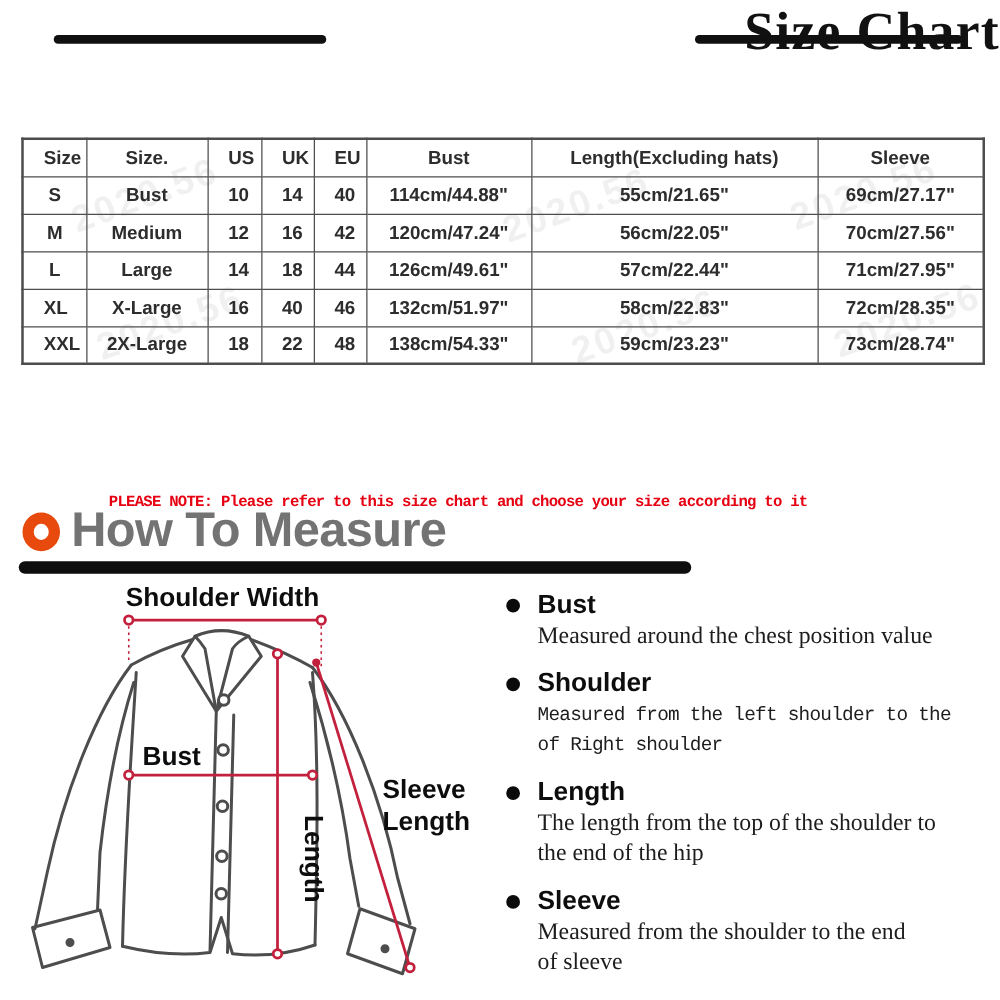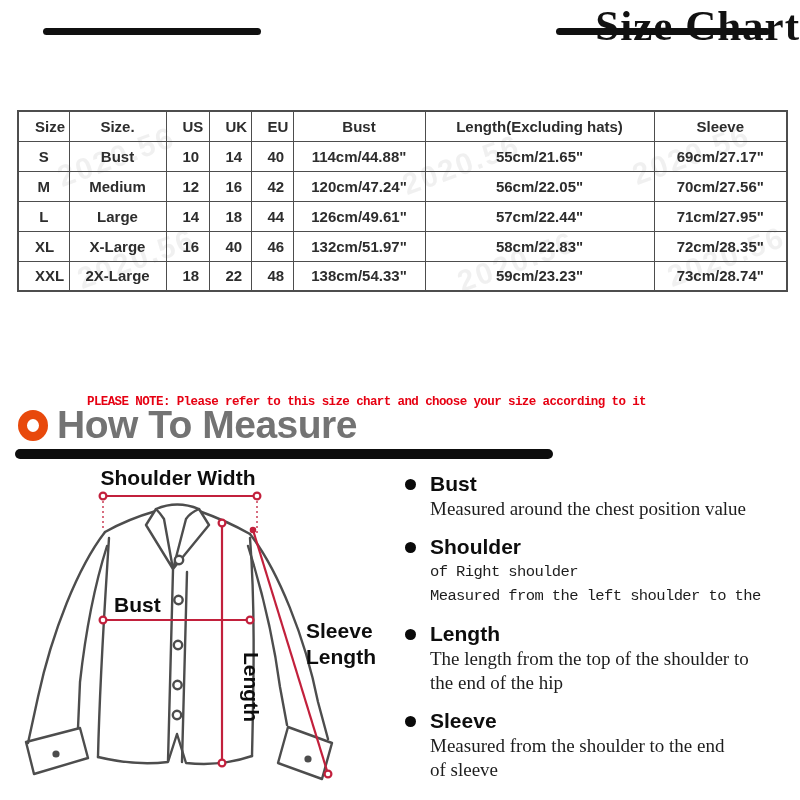--- a/index.html
+++ b/index.html
@@ -243,22 +243,22 @@
         <div class="gdesc">
           <div>Measured around the chest position value</div>
         </div>
       </li>
       <li class="mono">
         <div class="trow">
           <span class="dot"></span>
           <span class="gtitle">Shoulder</span>
         </div>
         <div class="gdesc">
+          <div>Measured from the left shoulder to the</div>
           <div>of Right shoulder</div>
-          <div>Measured from the left shoulder to the</div>
         </div>
       </li>
       <li class="serif">
         <div class="trow">
           <span class="dot"></span>
           <span class="gtitle">Length</span>
         </div>
         <div class="gdesc">
           <div>The length from the top of the shoulder to</div>
           <div>the end of the hip</div>

